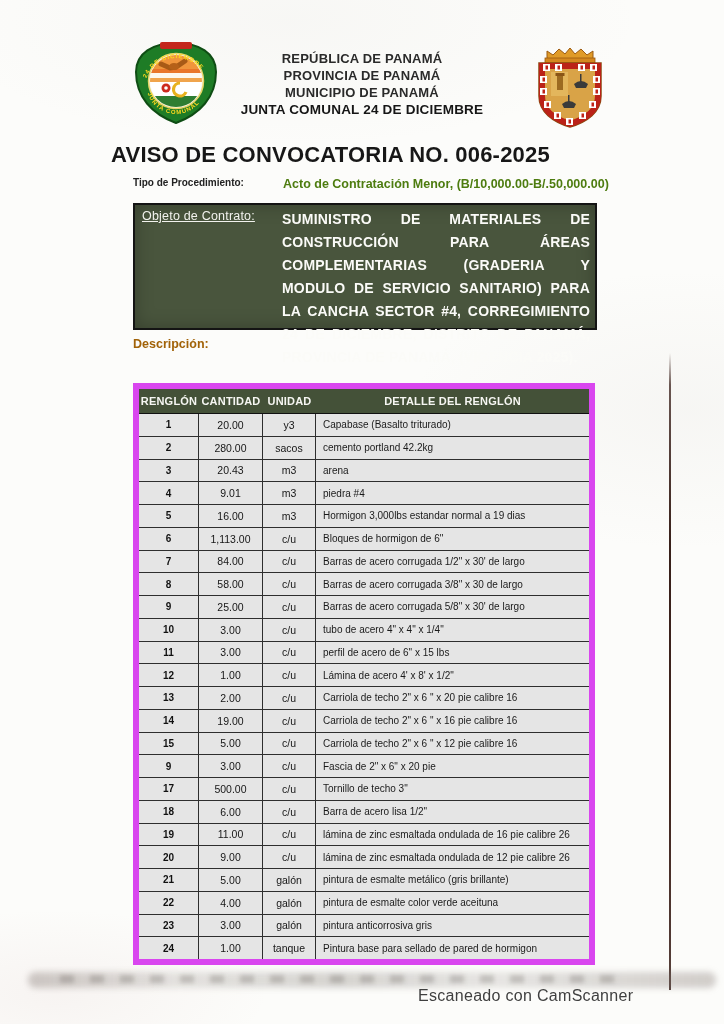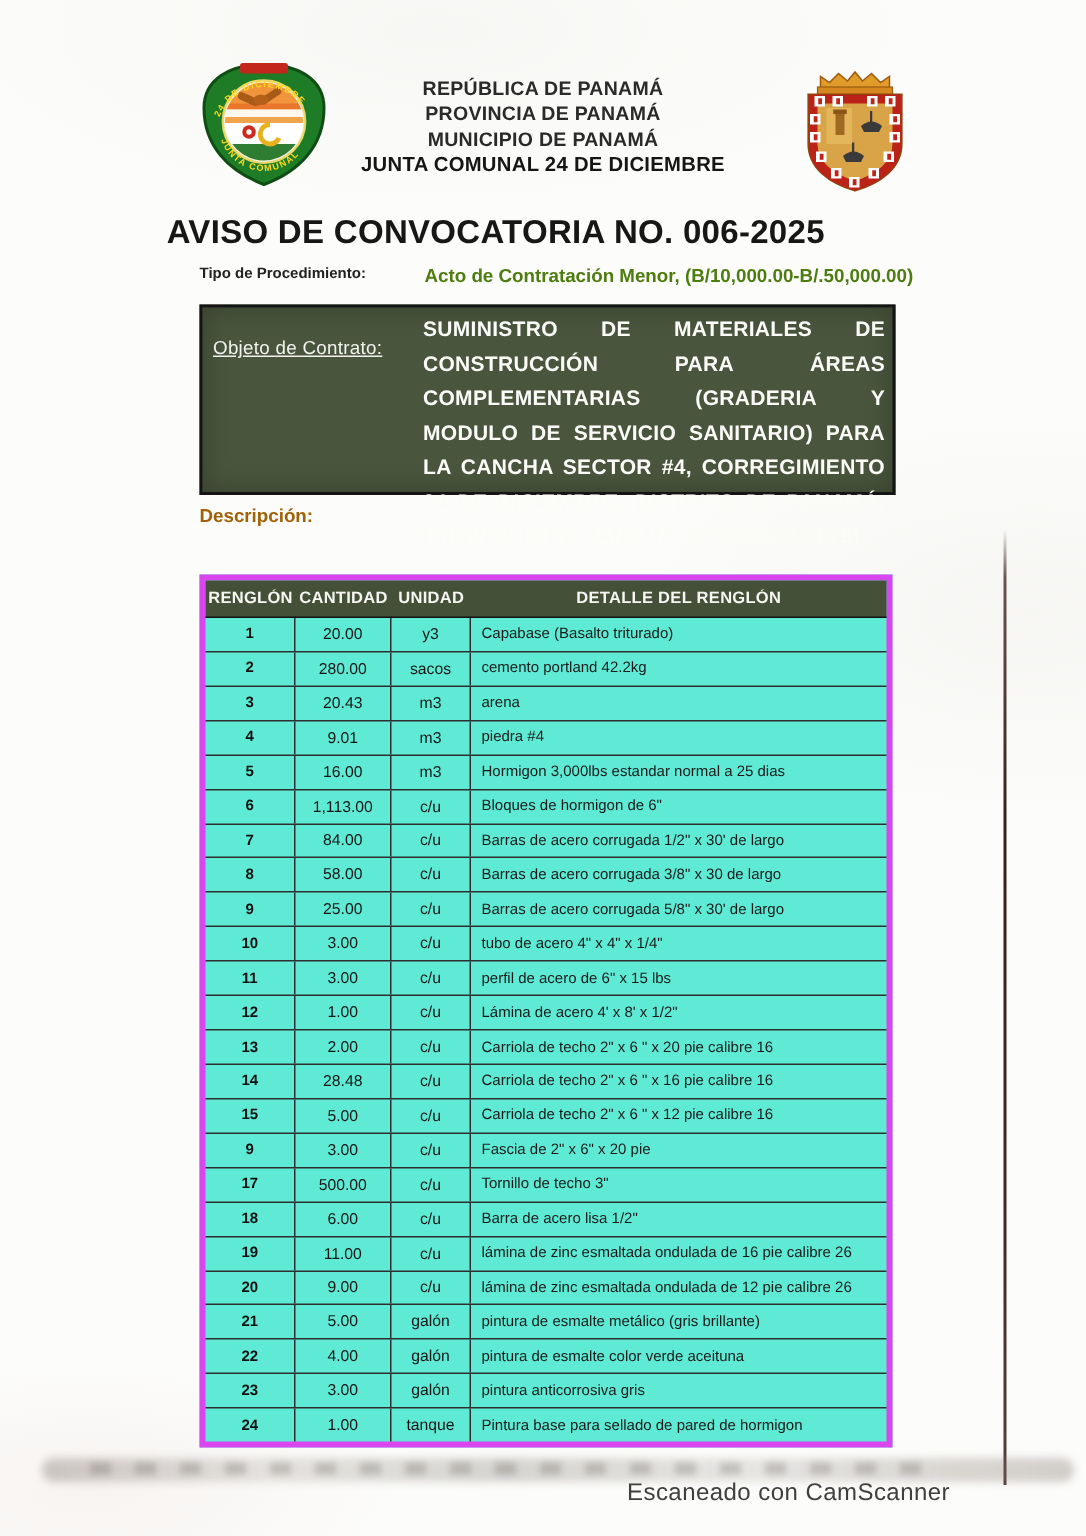--- a/index.html
+++ b/index.html
@@ -27,31 +27,31 @@
   
   .doc-title{left:0;right:63px;top:142px;text-align:center;font-size:22px;
     font-weight:bold;color:#171717;letter-spacing:0.2px;}
   .tipo-label{left:133px;top:177px;font-size:10px;font-weight:bold;color:#222;}
   .tipo-value{left:283px;top:177px;font-size:12.5px;font-weight:bold;color:#4d7c0f;}
 
   
   .objeto-box{left:133px;top:203px;width:464px;height:127px;
     background:#49553d;border:2.5px solid #141414;box-sizing:border-box;
     box-shadow:inset 0 0 18px rgba(0,0,0,0.25);}
-  .objeto-label{position:absolute;left:7px;top:20px;font-size:12.5px;color:#f2f2ee;
+  .objeto-label{position:absolute;left:7px;top:4px;font-size:12.5px;color:#f2f2ee;
     text-decoration:underline;letter-spacing:0.2px;}
   .objeto-text{position:absolute;left:147px;top:3px;width:308px;font-size:14px;
     font-weight:bold;color:#fbfbf8;line-height:23px;text-align:justify;
     text-align-last:left;letter-spacing:0.2px;}
 
   .descripcion{left:133px;top:337px;font-size:12.5px;font-weight:bold;color:#a16207;}
 
   
   .mat-table{left:133px;top:383px;width:462px;height:582px;
-    border:4px solid #d946ef;box-sizing:border-box;background:#5eead4;
+    border:6px solid #d946ef;box-sizing:border-box;background:#e5e5e5;
     display:flex;flex-direction:column;}
   .thead{height:25px;flex:0 0 25px;background:#445138;display:flex;align-items:center;
     border-bottom:1.5px solid #101010;box-sizing:border-box;
     color:#f6f6f2;font-weight:bold;font-size:11px;letter-spacing:0.2px;}
   .trows{flex:1;display:flex;flex-direction:column;}
   .trow{flex:1;display:flex;border-top:1px solid #2e2e2e;box-sizing:border-box;}
   .trow:first-child{border-top:none;}
   .tcell{box-sizing:border-box;display:flex;align-items:center;justify-content:center;
     border-right:1px solid #2e2e2e;overflow:hidden;white-space:nowrap;}
   .tcell:last-child{border-right:none;}
@@ -211,21 +211,21 @@
       <div class="trow">
         <div class="tcell col-renglon">4</div>
         <div class="tcell col-cantidad">9.01</div>
         <div class="tcell col-unidad">m3</div>
         <div class="tcell col-detalle">piedra #4</div>
       </div>
       <div class="trow">
         <div class="tcell col-renglon">5</div>
         <div class="tcell col-cantidad">16.00</div>
         <div class="tcell col-unidad">m3</div>
-        <div class="tcell col-detalle">Hormigon 3,000lbs estandar normal a 25 dias</div>
+        <div class="tcell col-detalle">Hormigon 3,000lbs estandar normal a 19 dias</div>
       </div>
       <div class="trow">
         <div class="tcell col-renglon">6</div>
         <div class="tcell col-cantidad">1,113.00</div>
         <div class="tcell col-unidad">c/u</div>
         <div class="tcell col-detalle">Bloques de hormigon de 6"</div>
       </div>
       <div class="trow">
         <div class="tcell col-renglon">7</div>
         <div class="tcell col-cantidad">84.00</div>
@@ -263,21 +263,21 @@
         <div class="tcell col-detalle">Lámina de acero 4' x 8' x 1/2"</div>
       </div>
       <div class="trow">
         <div class="tcell col-renglon">13</div>
         <div class="tcell col-cantidad">2.00</div>
         <div class="tcell col-unidad">c/u</div>
         <div class="tcell col-detalle">Carriola de techo 2" x 6 " x 20 pie calibre 16</div>
       </div>
       <div class="trow">
         <div class="tcell col-renglon">14</div>
-        <div class="tcell col-cantidad">28.48</div>
+        <div class="tcell col-cantidad">19.00</div>
         <div class="tcell col-unidad">c/u</div>
         <div class="tcell col-detalle">Carriola de techo 2" x 6 " x 16 pie calibre 16</div>
       </div>
       <div class="trow">
         <div class="tcell col-renglon">15</div>
         <div class="tcell col-cantidad">5.00</div>
         <div class="tcell col-unidad">c/u</div>
         <div class="tcell col-detalle">Carriola de techo 2" x 6 " x 12 pie calibre 16</div>
       </div>
       <div class="trow">

